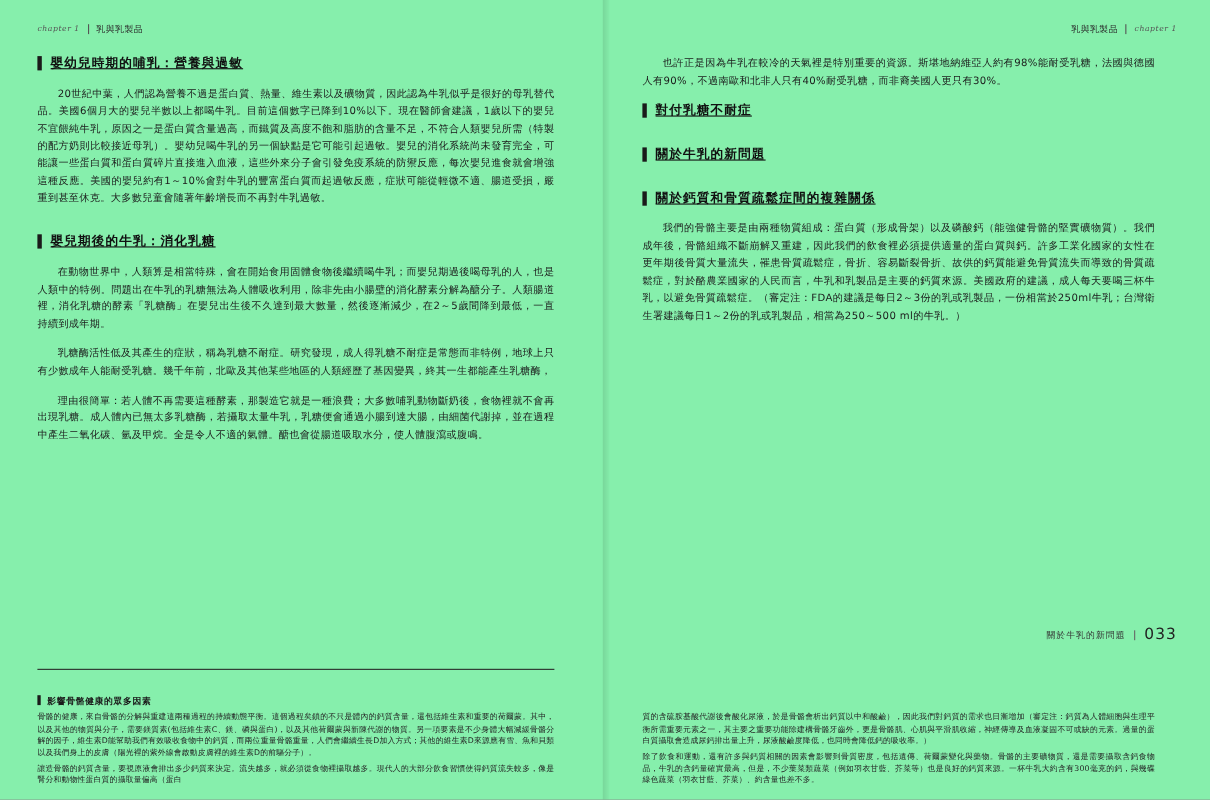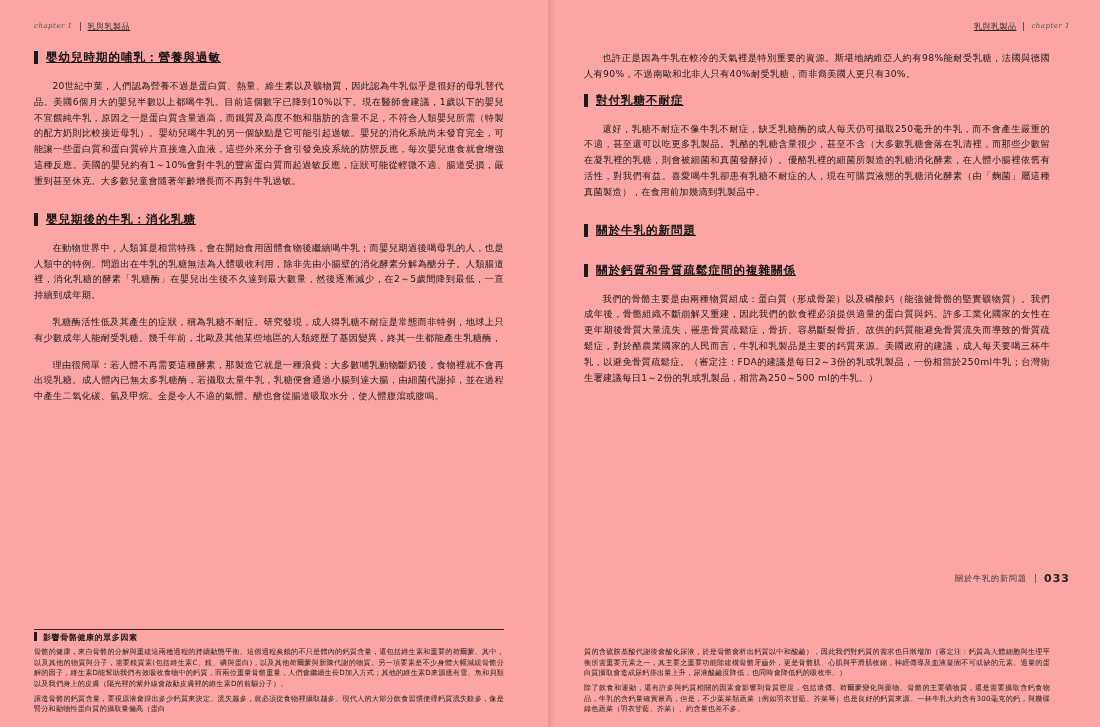--- a/index.html
+++ b/index.html
@@ -3,21 +3,21 @@
 <meta charset="utf-8">
 <style>
   html, body {
     margin: 0;
     padding: 0;
     background: #8a8a8a;
   }
   #page {
     width: 1100px;
     height: 727px;
-    background: #fca5a5;
+    background: #86efac;
     position: relative;
     overflow: hidden;
     font-family: "DejaVu Sans", sans-serif;
     color: #1a1a1a;
   }
   
   #page::before {
     content: "";
     position: absolute;
     top: 0; bottom: 0;
@@ -60,21 +60,20 @@
   }
   .runhead .chaplabel {
     font-family: "DejaVu Serif", serif;
     font-style: italic;
     font-size: 7px;
     color: #555;
   }
   .runhead .booktitle {
     font-size: 8px;
     color: #2a2a2a;
-    text-decoration: underline;
   }
 
   
   .col {
     margin-top: 16px;
     width: 470px;
   }
   .page-half.right .col { width: 466px; }
 
   h2.section-title {
@@ -108,21 +107,21 @@
     color: #1a1a1a;
   }
   .block-gap { height: 12px; }
 
   
   .footbox {
     position: absolute;
     bottom: 8px;
     width: 470px;
     border-top: 1px solid #2a2a2a;
-    padding-top: 2px;
+    padding-top: 23px;
   }
   .page-half.left .footbox { left: 34px; }
   .page-half.right .footbox { left: 34px; width: 466px; border-top: none; padding-top: 0; }
 
   .footbox h3 {
     font-size: 8px;
     font-weight: bold;
     margin: 0 0 4px 0;
     padding-left: 9px;
     position: relative;
@@ -150,23 +149,22 @@
     bottom: 142px;
     font-size: 8px;
     letter-spacing: 1px;
     color: #333;
     display: flex;
     align-items: center;
     gap: 8px;
   }
   .folio .num {
     font-family: "DejaVu Sans", sans-serif;
-    font-size: 11px;
+    font-size: 14px;
     color: #222;
-    font-weight: bold;
   }
   .folio .sep {
     display: inline-block;
     width: 1px; height: 9px;
     background: #666;
   }
 </style>
 </head>
 <body>
 
@@ -207,21 +205,20 @@
         <span class="booktitle">乳與乳製品</span>
         <span class="rule"></span>
         <span class="chaplabel">chapter 1</span>
       </div>
 
       <div class="col">
 
         <p class="para" style="margin-top:2px">也許正是因為牛乳在較冷的天氣裡是特別重要的資源。斯堪地納維亞人約有98%能耐受乳糖，法國與德國人有90%，不過南歐和北非人只有40%耐受乳糖，而非裔美國人更只有30%。</p>
 
         <h2 class="section-title">對付乳糖不耐症</h2>
-        <p class="para">還好，乳糖不耐症不像牛乳不耐症，缺乏乳糖酶的成人每天仍可攝取250毫升的牛乳，而不會產生嚴重的不適，甚至還可以吃更多乳製品。乳酪的乳糖含量很少，甚至不含（大多數乳糖會落在乳清裡，而那些少數留在凝乳裡的乳糖，則會被細菌和真菌發酵掉）。優酪乳裡的細菌所製造的乳糖消化酵素，在人體小腸裡依舊有活性，對我們有益。喜愛喝牛乳卻患有乳糖不耐症的人，現在可購買液態的乳糖消化酵素（由「麴菌」屬這種真菌製造），在食用前加幾滴到乳製品中。</p>
 
         <div class="block-gap"></div>
 
         <h2 class="section-title">關於牛乳的新問題</h2>
 
         <div class="block-gap"></div>
 
         <h2 class="section-title">關於鈣質和骨質疏鬆症間的複雜關係</h2>
         <p class="para">我們的骨骼主要是由兩種物質組成：蛋白質（形成骨架）以及磷酸鈣（能強健骨骼的堅實礦物質）。我們成年後，骨骼組織不斷崩解又重建，因此我們的飲食裡必須提供適量的蛋白質與鈣。許多工業化國家的女性在更年期後骨質大量流失，罹患骨質疏鬆症，骨折、容易斷裂骨折、故供的鈣質能避免骨質流失而導致的骨質疏鬆症，對於酪農業國家的人民而言，牛乳和乳製品是主要的鈣質來源。美國政府的建議，成人每天要喝三杯牛乳，以避免骨質疏鬆症。（審定注：FDA的建議是每日2～3份的乳或乳製品，一份相當於250ml牛乳；台灣衛生署建議每日1～2份的乳或乳製品，相當為250～500 ml的牛乳。）</p>
       </div>

